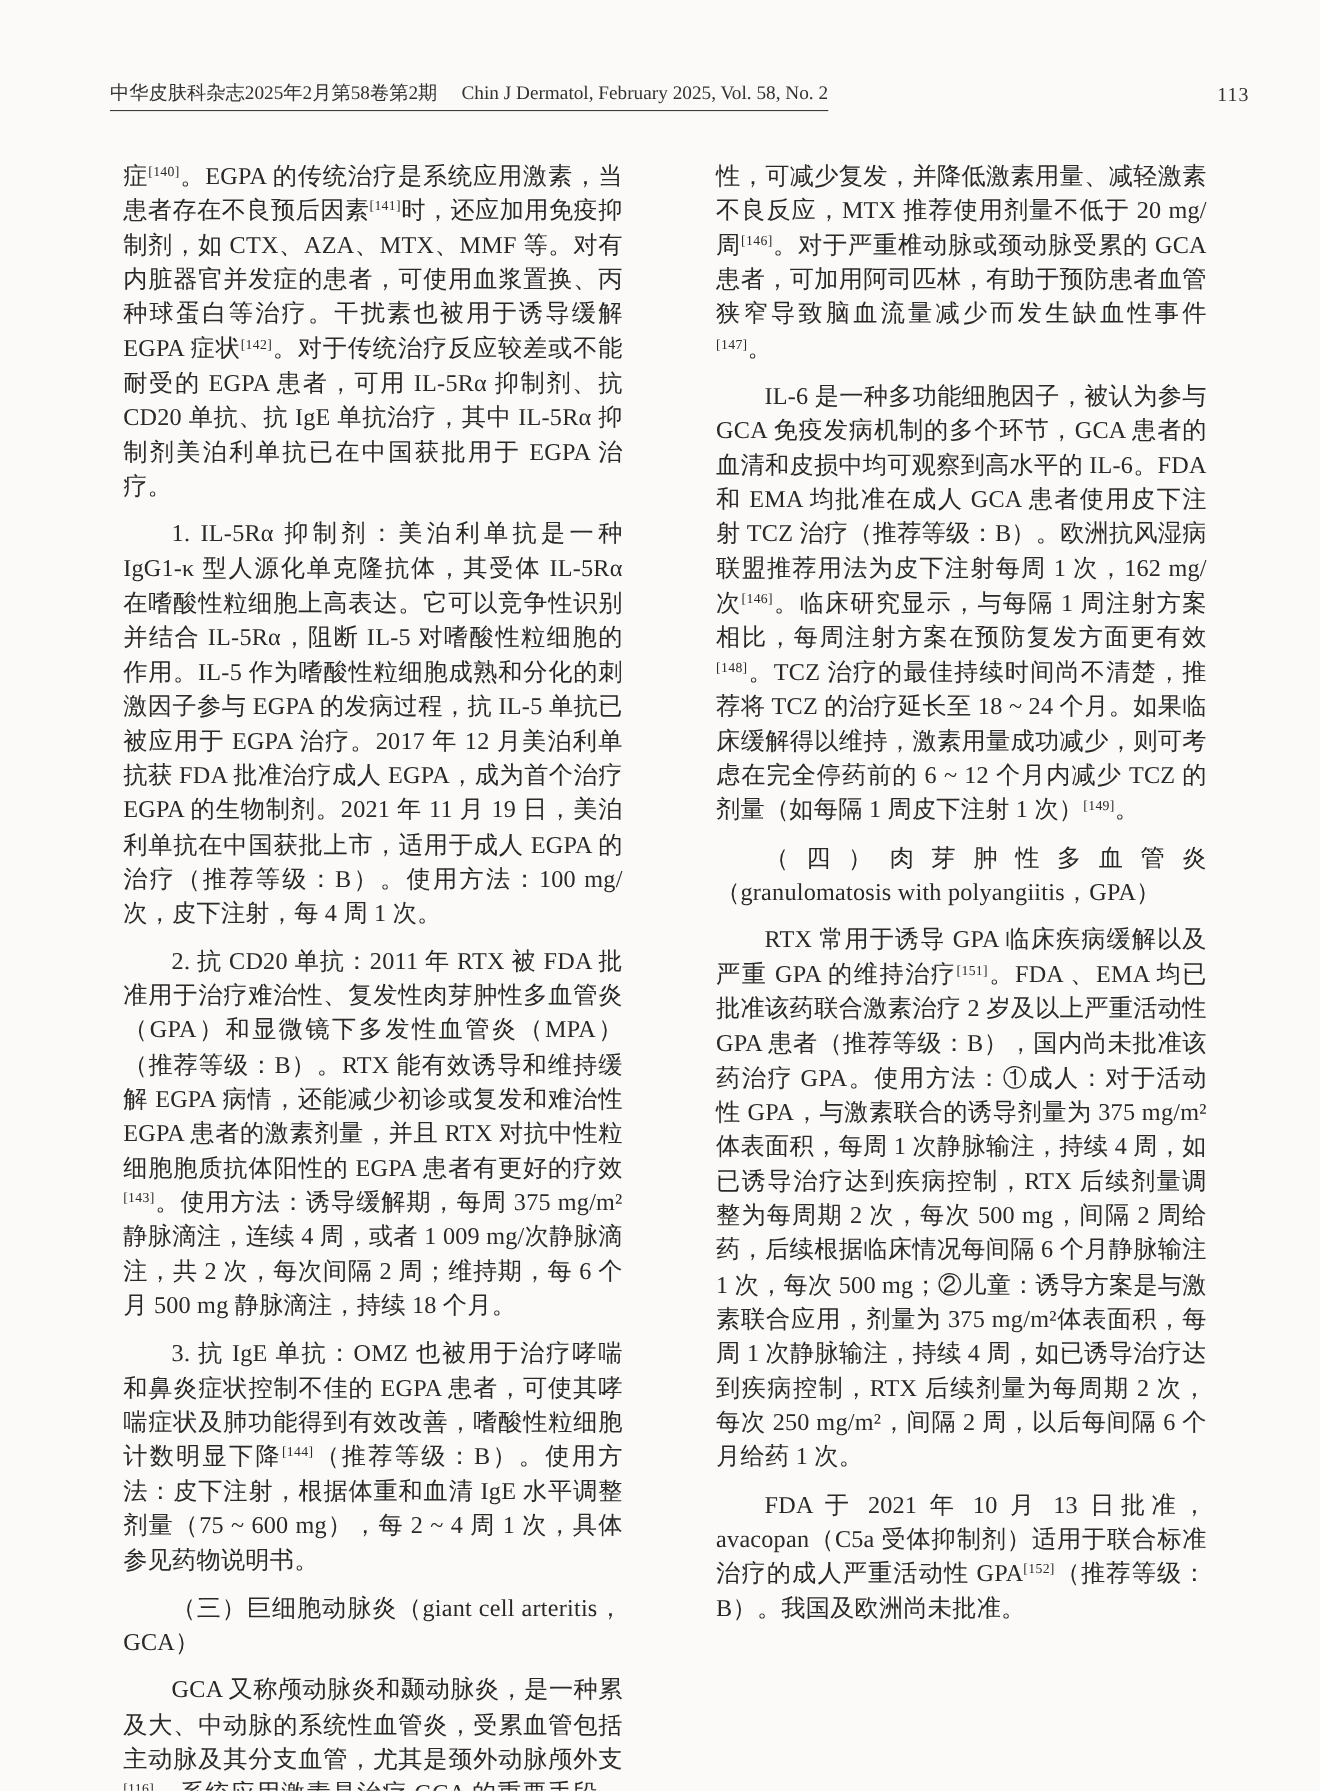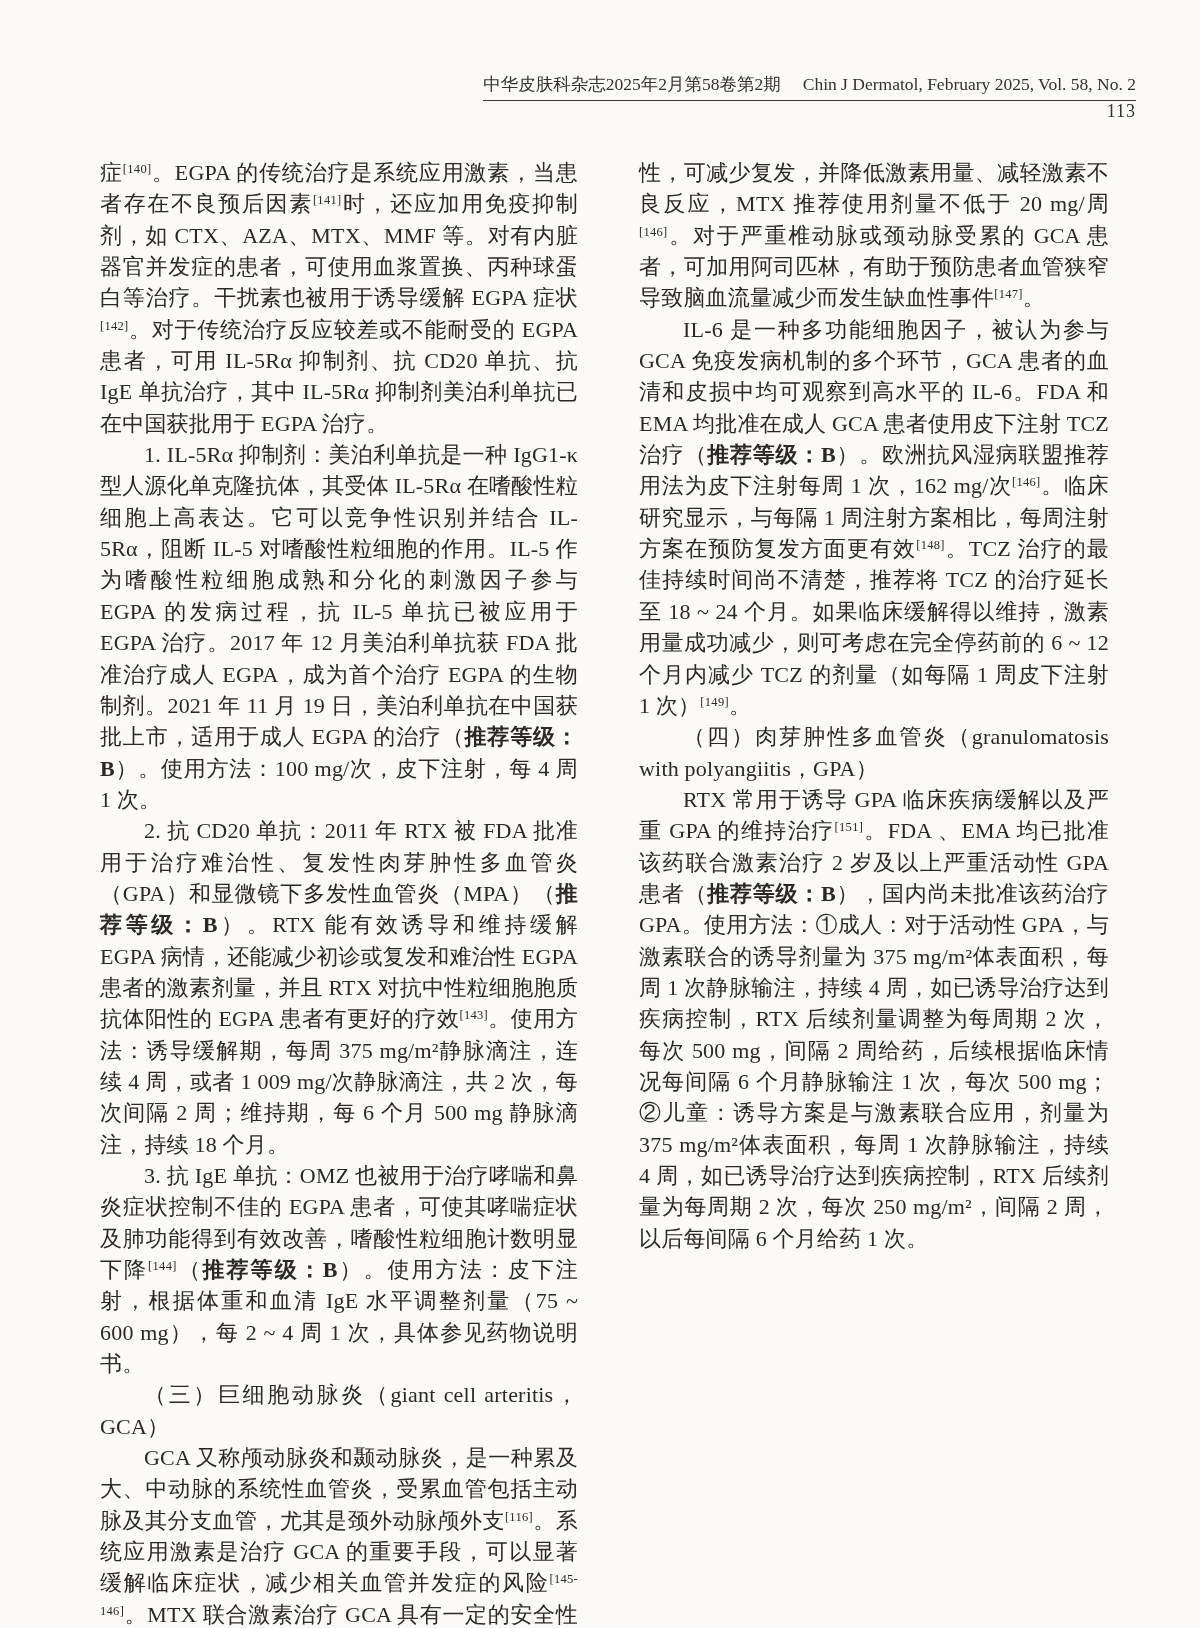--- a/index.html
+++ b/index.html
@@ -6,21 +6,20 @@
   body{
     width:1200px;height:1628px;
     background:#fbfaf8;
     color:#2a2927;
     font-family:"Liberation Serif","DejaVu Serif",serif;
     overflow:hidden;
   }
   .page-header{
     display:flex;justify-content:space-between;align-items:flex-end;
     padding:72px 64px 0 100px;
-    flex-direction:column;
   }
   .header-left{
     font-size:17.5px;
     white-space:nowrap;
     border-bottom:1.5px solid #3c3b39;
     padding-bottom:4px;
     color:#33322f;
   }
   .title-en{margin-left:22px;}
   .page-number{
@@ -37,29 +36,29 @@
   }
   .col{
     text-align:justify;
     text-justify:inter-ideograph;
     font-size:22px;
     line-height:31.35px;
     letter-spacing:0.2px;
   }
   .col-left{width:478px;}
   .col-right{width:470px;}
-  p.para{margin:0;padding:0;}
+  p.para{margin:12px;padding:0;}
   p.para.indent{text-indent:2em;}
   sup.ref{
     font-size:12.5px;
     line-height:0;
     vertical-align:7px;
     letter-spacing:0.3px;
   }
-  b.em{font-weight:bold;}
+  b.em{font-weight:normal;}
 </style>
 </head>
 <body>
 
 <div>
 
   <div class="page-header">
     <div class="header-left">
       <span>中华皮肤科杂志2025年2月第58卷第2期</span><span class="title-en">Chin J Dermatol, February 2025, Vol. 58, No. 2</span>
     </div>
@@ -73,16 +72,17 @@
         <p class="para indent"><span>2. 抗 CD20 单抗：2011 年 RTX 被 FDA 批准用于治疗难治性、复发性肉芽肿性多血管炎（GPA）和显微镜下多发性血管炎（MPA）（</span><b class="em">推荐等级：B</b><span>）。RTX 能有效诱导和维持缓解 EGPA 病情，还能减少初诊或复发和难治性 EGPA 患者的激素剂量，并且 RTX 对抗中性粒细胞胞质抗体阳性的 EGPA 患者有更好的疗效</span><sup class="ref">[143]</sup><span>。使用方法：诱导缓解期，每周 375 mg/m²静脉滴注，连续 4 周，或者 1 009 mg/次静脉滴注，共 2 次，每次间隔 2 周；维持期，每 6 个月 500 mg 静脉滴注，持续 18 个月。</span></p>
         <p class="para indent"><span>3. 抗 IgE 单抗：OMZ 也被用于治疗哮喘和鼻炎症状控制不佳的 EGPA 患者，可使其哮喘症状及肺功能得到有效改善，嗜酸性粒细胞计数明显下降</span><sup class="ref">[144]</sup><span>（</span><b class="em">推荐等级：B</b><span>）。使用方法：皮下注射，根据体重和血清 IgE 水平调整剂量（75 ~ 600 mg），每 2 ~ 4 周 1 次，具体参见药物说明书。</span></p>
         <p class="para indent"><span>（三）巨细胞动脉炎（giant cell arteritis，GCA）</span></p>
         <p class="para indent"><span>GCA 又称颅动脉炎和颞动脉炎，是一种累及大、中动脉的系统性血管炎，受累血管包括主动脉及其分支血管，尤其是颈外动脉颅外支</span><sup class="ref">[116]</sup><span>。系统应用激素是治疗 GCA 的重要手段，可以显著缓解临床症状，减少相关血管并发症的风险</span><sup class="ref">[145-146]</sup><span>。MTX 联合激素治疗 GCA 具有一定的安全性和有效</span></p>
       </div>
     <div class="col col-right">
         <p class="para"><span>性，可减少复发，并降低激素用量、减轻激素不良反应，MTX 推荐使用剂量不低于 20 mg/周</span><sup class="ref">[146]</sup><span>。对于严重椎动脉或颈动脉受累的 GCA 患者，可加用阿司匹林，有助于预防患者血管狭窄导致脑血流量减少而发生缺血性事件</span><sup class="ref">[147]</sup><span>。</span></p>
         <p class="para indent"><span>IL-6 是一种多功能细胞因子，被认为参与 GCA 免疫发病机制的多个环节，GCA 患者的血清和皮损中均可观察到高水平的 IL-6。FDA 和 EMA 均批准在成人 GCA 患者使用皮下注射 TCZ 治疗（</span><b class="em">推荐等级：B</b><span>）。欧洲抗风湿病联盟推荐用法为皮下注射每周 1 次，162 mg/次</span><sup class="ref">[146]</sup><span>。临床研究显示，与每隔 1 周注射方案相比，每周注射方案在预防复发方面更有效</span><sup class="ref">[148]</sup><span>。TCZ 治疗的最佳持续时间尚不清楚，推荐将 TCZ 的治疗延长至 18 ~ 24 个月。如果临床缓解得以维持，激素用量成功减少，则可考虑在完全停药前的 6 ~ 12 个月内减少 TCZ 的剂量（如每隔 1 周皮下注射 1 次）</span><sup class="ref">[149]</sup><span>。</span></p>
         <p class="para indent"><span>（四）肉芽肿性多血管炎（granulomatosis with polyangiitis，GPA）</span></p>
         <p class="para indent"><span>RTX 常用于诱导 GPA 临床疾病缓解以及严重 GPA 的维持治疗</span><sup class="ref">[151]</sup><span>。FDA 、EMA 均已批准该药联合激素治疗 2 岁及以上严重活动性 GPA 患者（</span><b class="em">推荐等级：B</b><span>），国内尚未批准该药治疗 GPA。使用方法：①成人：对于活动性 GPA，与激素联合的诱导剂量为 375 mg/m²体表面积，每周 1 次静脉输注，持续 4 周，如已诱导治疗达到疾病控制，RTX 后续剂量调整为每周期 2 次，每次 500 mg，间隔 2 周给药，后续根据临床情况每间隔 6 个月静脉输注 1 次，每次 500 mg；②儿童：诱导方案是与激素联合应用，剂量为 375 mg/m²体表面积，每周 1 次静脉输注，持续 4 周，如已诱导治疗达到疾病控制，RTX 后续剂量为每周期 2 次，每次 250 mg/m²，间隔 2 周，以后每间隔 6 个月给药 1 次。</span></p>
+        <p class="para indent"><span>FDA 于 2021 年 10 月 13 日批准，avacopan（C5a 受体抑制剂）适用于联合标准治疗的成人严重活动性 GPA</span><sup class="ref">[152]</sup><span>（</span><b class="em">推荐等级：B</b><span>）。我国及欧洲尚未批准。</span></p>
       </div>
   </div>
 
 </div>
 
 </body></html>

